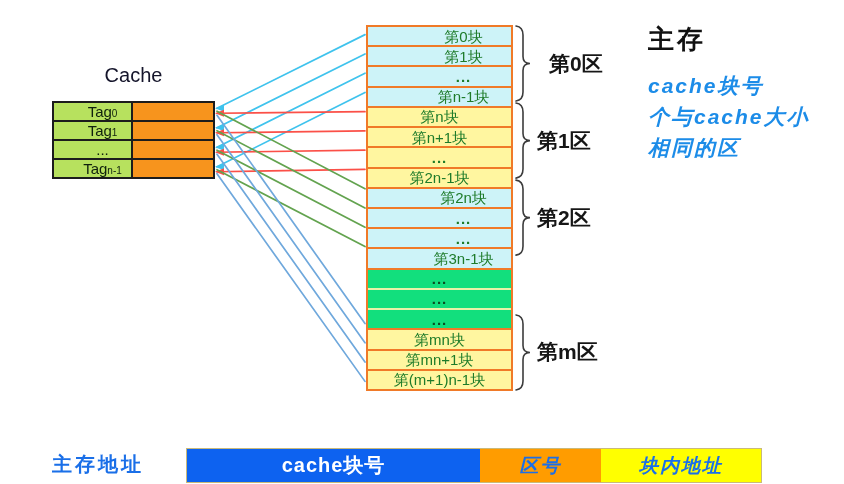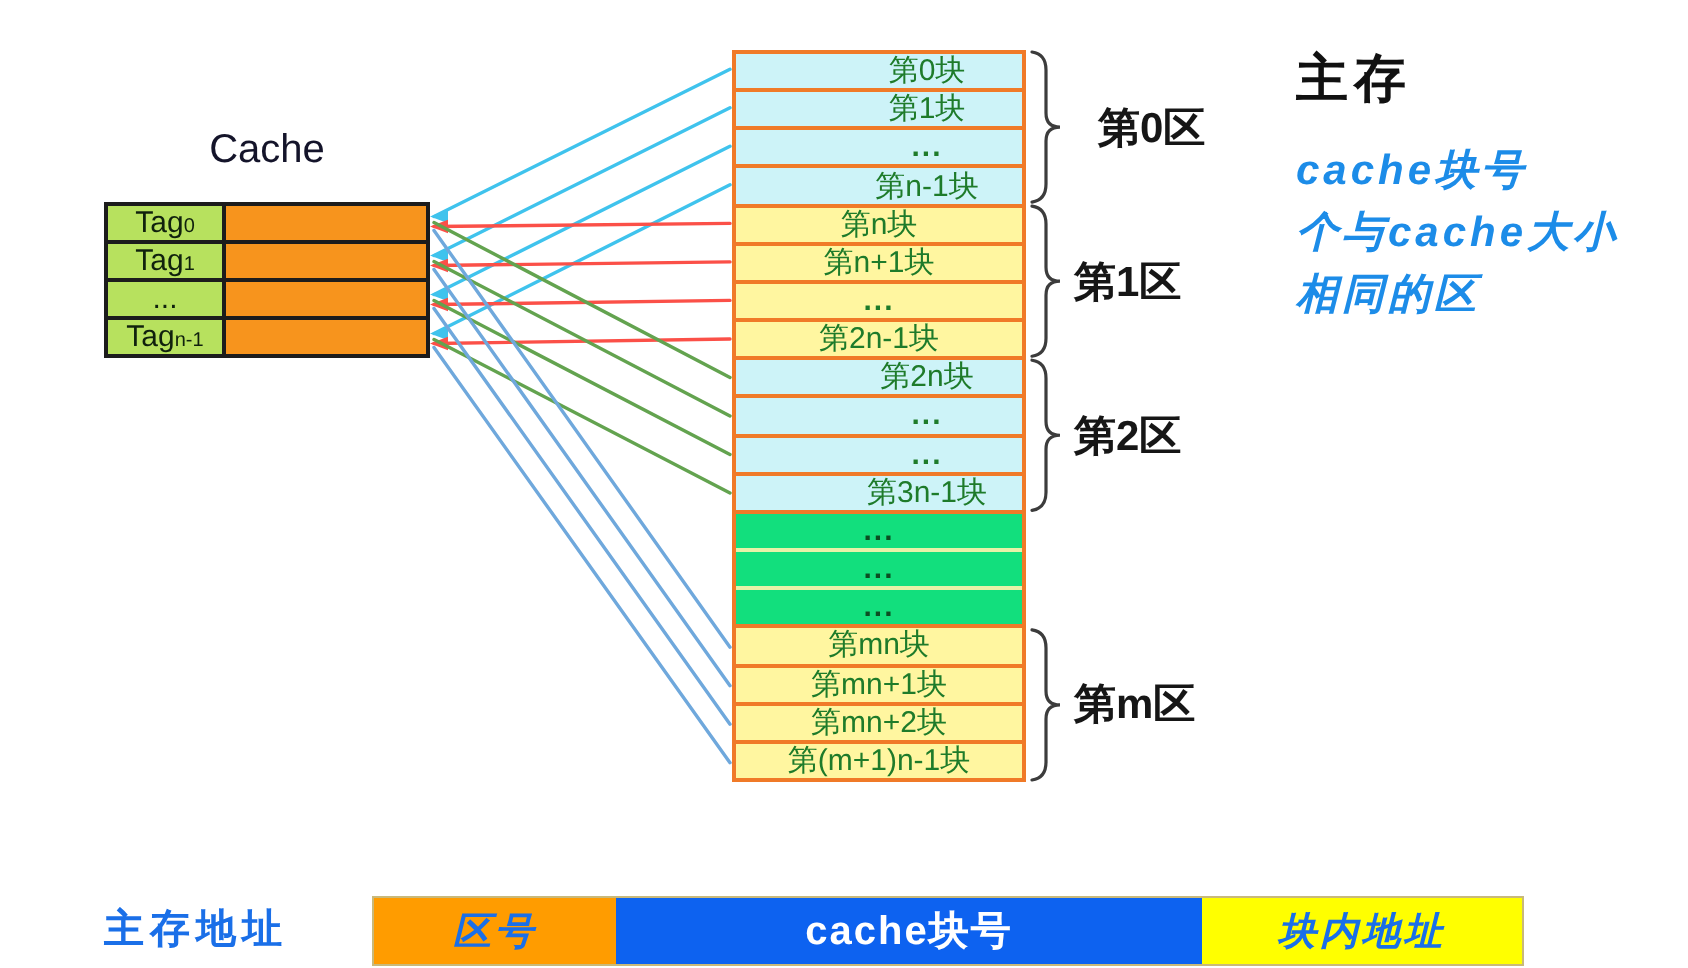--- a/index.html
+++ b/index.html
@@ -17,21 +17,21 @@
   .cache-table{
     position:absolute;left:52px;top:101px;width:163px;height:78px;
     border:2px solid #1c1c1c;box-sizing:border-box;display:flex;flex-direction:column;
     background:#f7941d;
   }
   .cache-row{flex:1;display:flex;border-top:2px solid #1c1c1c;min-height:0;}
   .cache-row:first-child{border-top:none;}
   .cache-tag{
     width:57px;background:#b7e15e;border-right:2px solid #1c1c1c;
     display:flex;align-items:center;justify-content:center;
-    font-size:15px;color:#10210d;font-weight:500;line-height:1;
+    font-size:15px;color:#10210d;font-weight:500;line-height:1;padding-left:20px;
   }
   .cache-tag sub{font-size:10px;line-height:1;transform:translateY(2px);}
   .cache-data{flex:1;background:#f7941d;}
 
   
   .memory-col{
     position:absolute;left:366px;top:25px;width:147px;height:366px;
     border:2px solid #f07a28;box-sizing:border-box;display:flex;flex-direction:column;
   }
   .mem-row{
@@ -191,23 +191,20 @@
       <div class="mem-row green dots">
         <span>...</span>
       </div>
       <div class="mem-row yellow">
         <span>第mn块</span>
       </div>
       <div class="mem-row yellow">
         <span>第mn+1块</span>
       </div>
       <div class="mem-row yellow">
-        <span>第mn+2块</span>
-      </div>
-      <div class="mem-row yellow">
         <span>第(m+1)n-1块</span>
       </div>
     </div>
 
   <div id="region-labels">
       <div class="region-label" style="left: 537px; top: 63.5263px; margin-left: 12px;">第0区</div>
       <div class="region-label" style="left: 537px; top: 140.579px;">第1区</div>
       <div class="region-label" style="left: 537px; top: 217.632px;">第2区</div>
       <div class="region-label" style="left: 537px; top: 352.474px;">第m区</div>
     </div>
@@ -216,18 +213,18 @@
 
   <div class="memory-note">
     <div>cache块号</div>
     <div>个与cache大小</div>
     <div>相同的区</div>
   </div>
 
   <div class="address-label">主存地址</div>
 
   <div class="address-bar" id="address-bar">
+      <div class="addr-field latin" style="width: 293px; background: rgb(13, 98, 240); color: rgb(255, 255, 255);">cache块号</div>
       <div class="addr-field" style="width: 121px; background: rgb(255, 156, 0); color: rgb(26, 111, 232);">区号</div>
-      <div class="addr-field latin" style="width: 293px; background: rgb(13, 98, 240); color: rgb(255, 255, 255);">cache块号</div>
       <div class="addr-field" style="width: 160px; background: rgb(255, 255, 0); color: rgb(26, 111, 232);">块内地址</div>
     </div>
 
 </div>
 
 </body></html>

